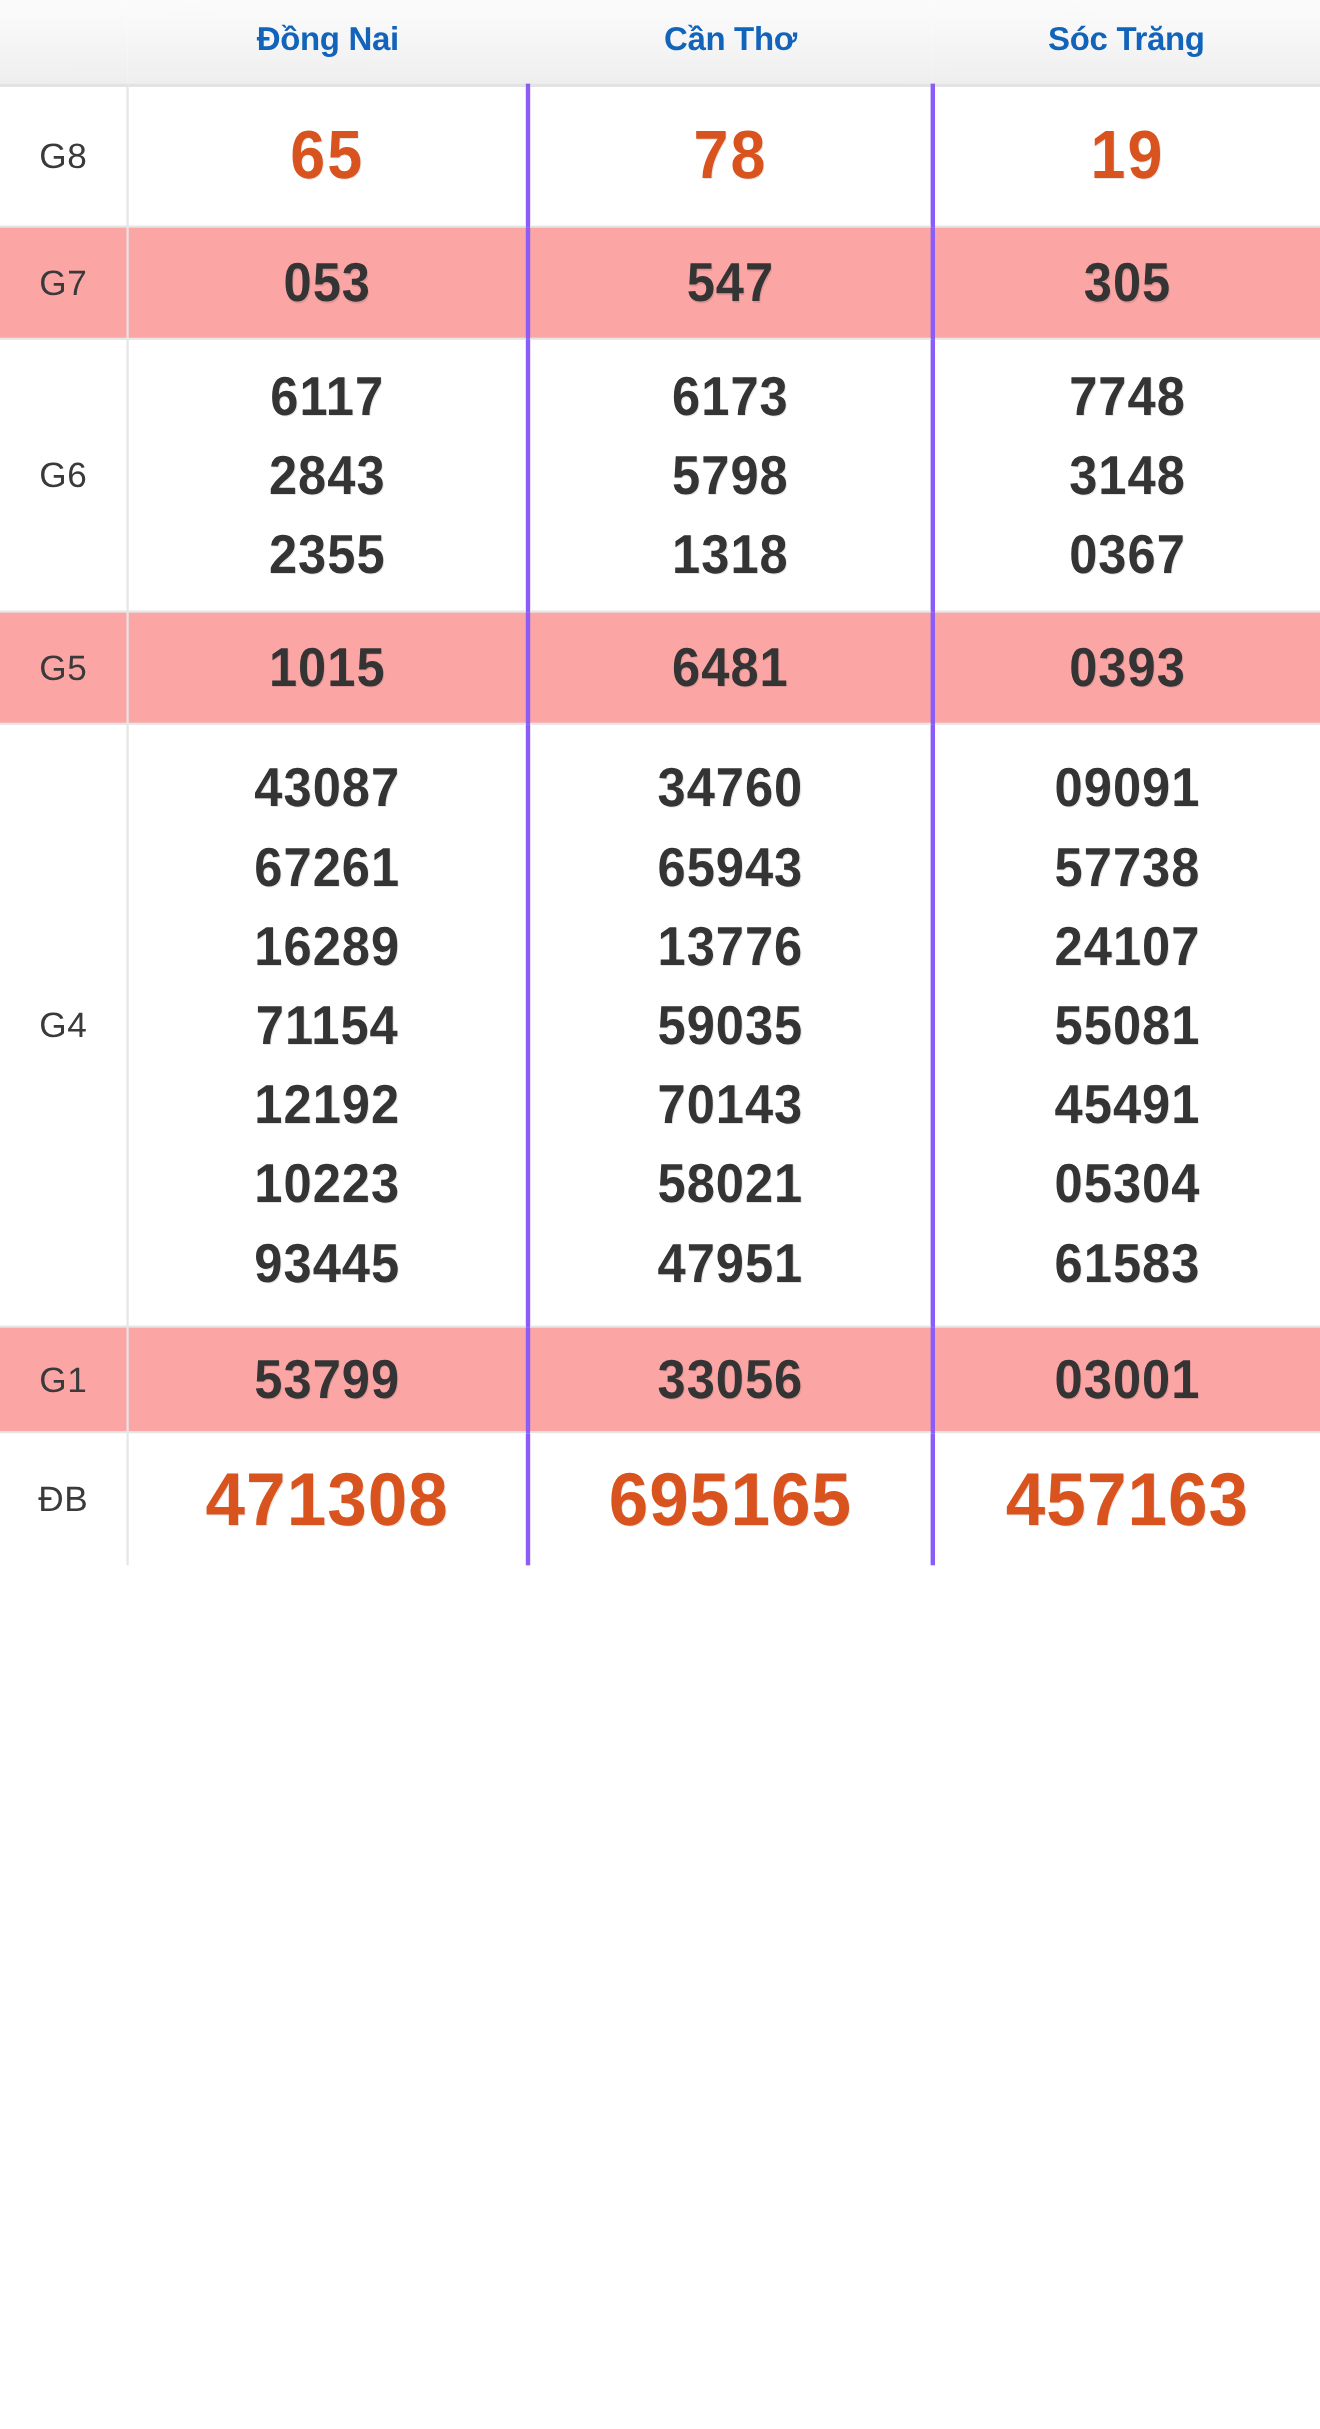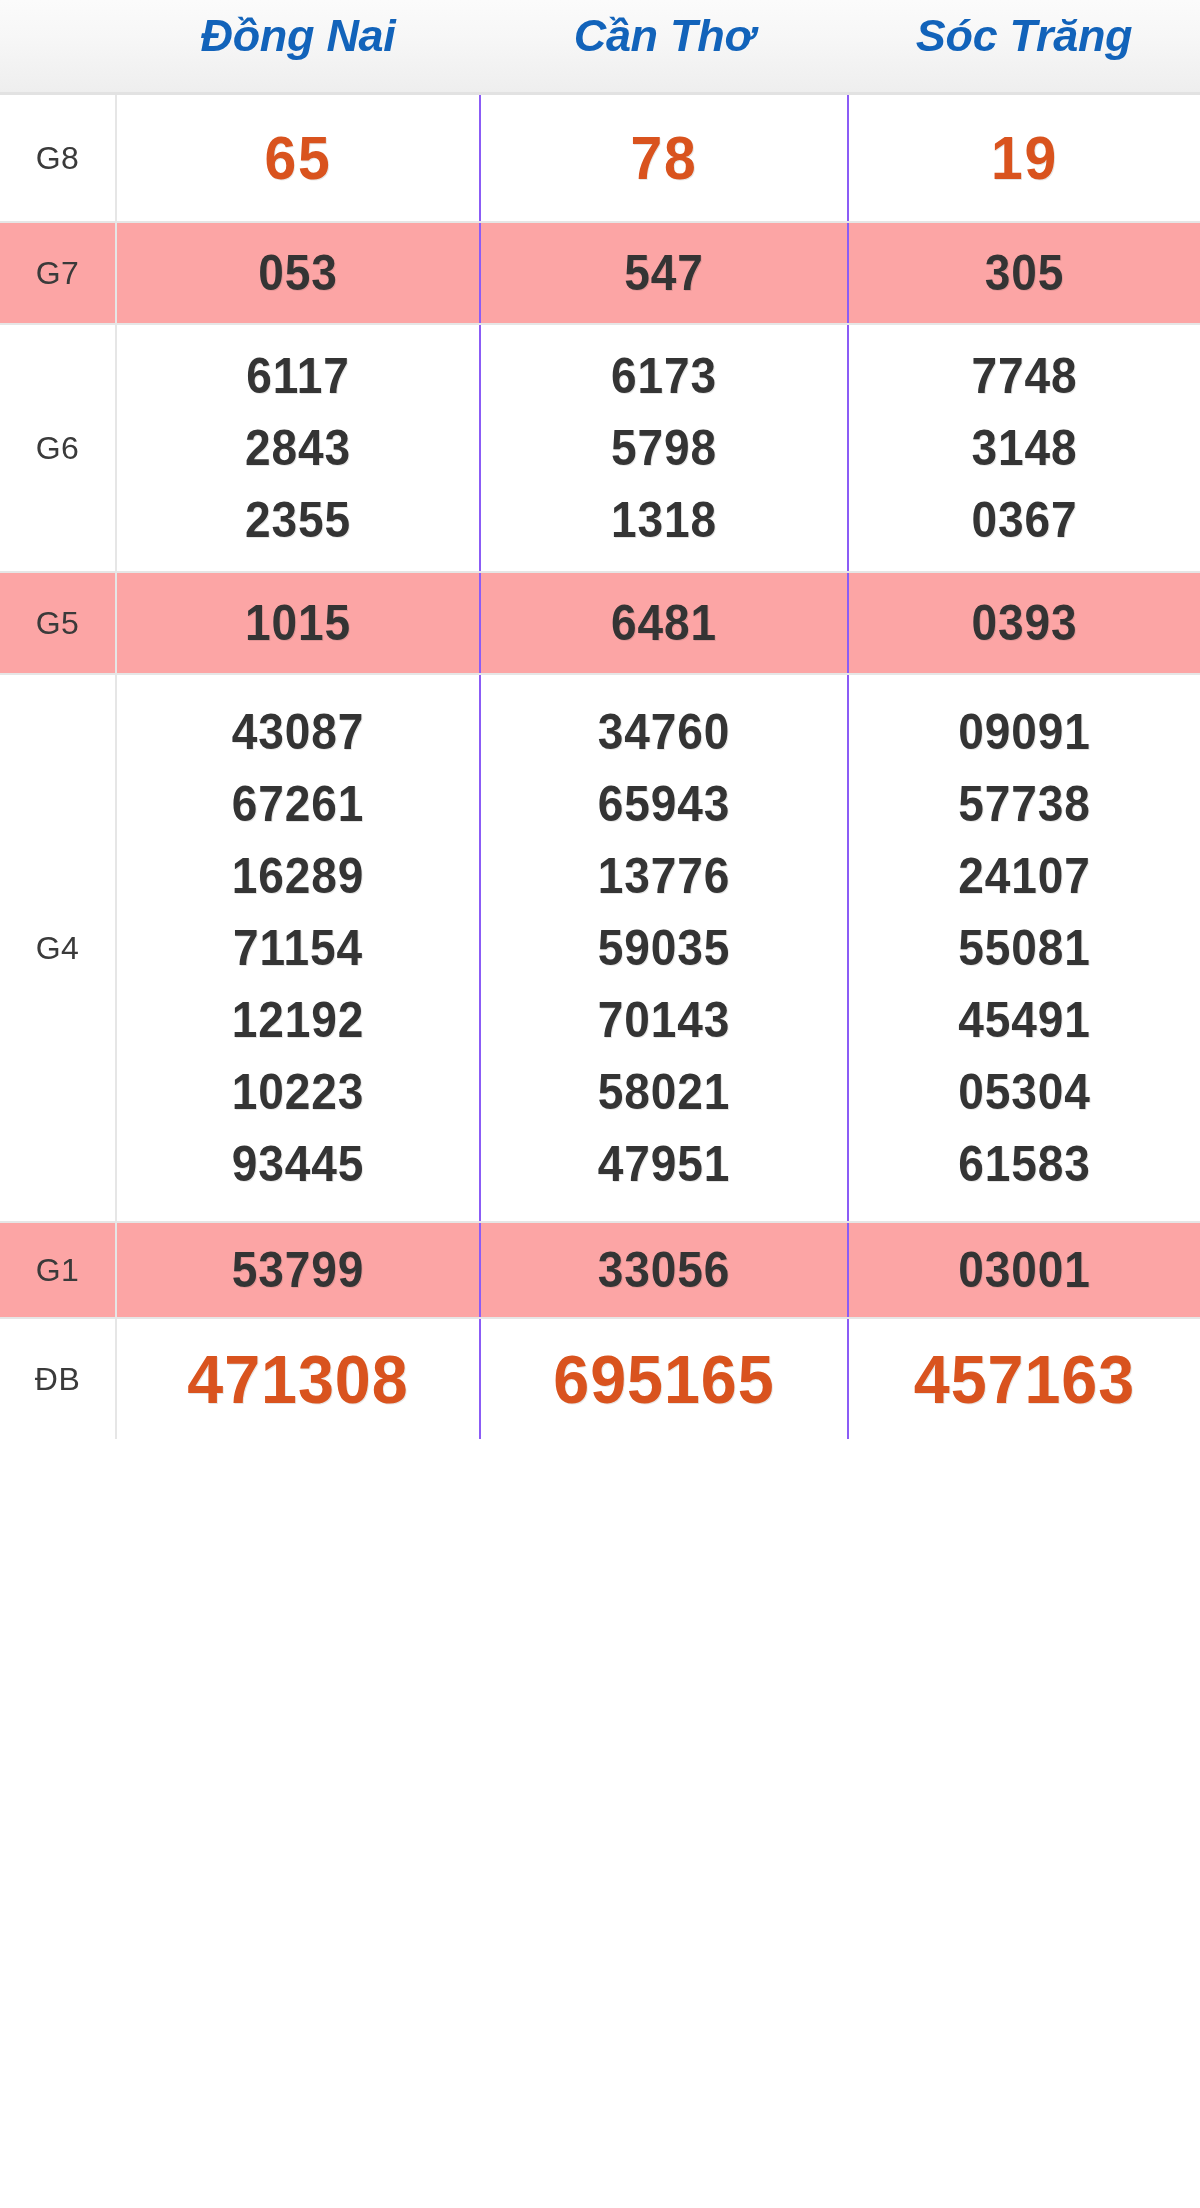--- a/index.html
+++ b/index.html
@@ -16,30 +16,29 @@
 
   .lottery-table {
     width: 1200px;
     border-collapse: collapse;
     table-layout: fixed;
   }
 
   
   .head-row th {
     height: 72px;
-    padding: 0 0 20px 0;
+    padding: 0 0 4px 0;
     vertical-align: middle;
     text-align: center;
     background: linear-gradient(to bottom, #fbfbfb 0%, #f7f7f7 40%, #eeeeee 100%);
     border-bottom: 3px solid #e2e2e2;
-    font-size: 45px;
+    font-size: 30px;
     font-weight: bold;
     letter-spacing: -0.3px;
     color: #1263ba;
-    font-style: italic;
   }
   .head-row th.corner {
     border-bottom: 3px solid #e2e2e2;
   }
 
   
   col.c-label { width: 116px; }
   col.c-prov  { width: 364px; }
   col.c-prov2 { width: 368px; }
   col.c-prov3 { width: 352px; }
@@ -59,21 +58,21 @@
     font-size: 32px;
     font-weight: normal;
     color: #3a3a3a;
     font-family: "Liberation Sans", "DejaVu Sans", sans-serif;
     border-right: 2px solid #e6e6e6;
     letter-spacing: 0.5px;
   }
 
   td.nums {
     text-align: center;
-    border-right: 2px solid #8b5cf6;
+    border-right: 4px solid #8b5cf6;
     padding: 0;
   }
   td.nums.last { border-right: none; }
 
   .num {
     font-family: "Liberation Sans Narrow", "Liberation Sans", "DejaVu Sans", sans-serif;
     font-weight: bold;
     color: #343434;
     font-size: 50px;
     line-height: 72px;

